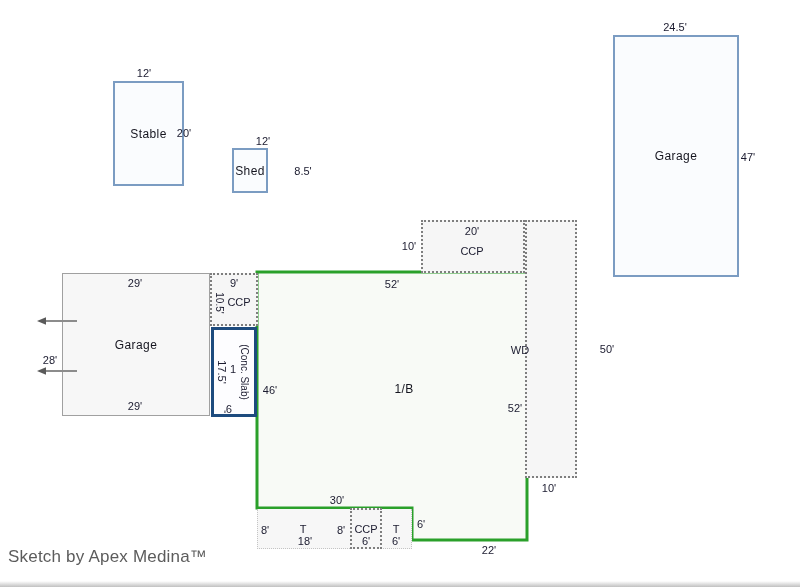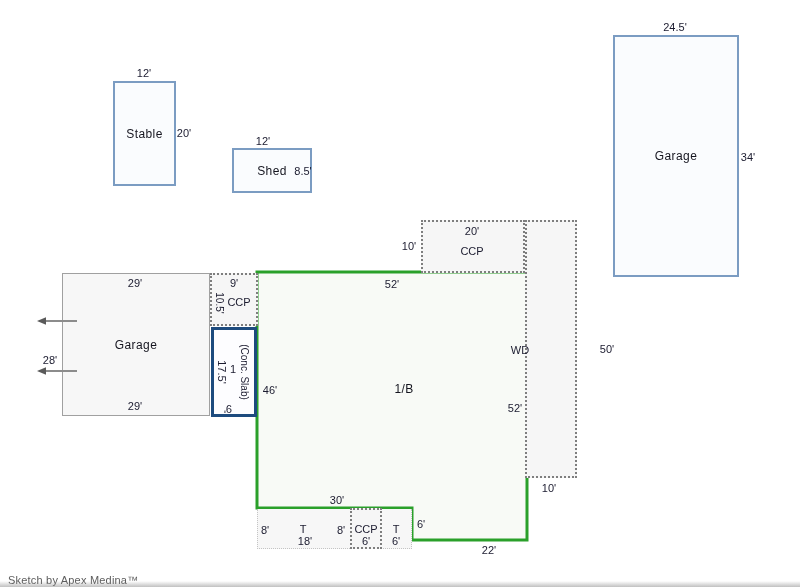--- a/index.html
+++ b/index.html
@@ -12,46 +12,46 @@
   .gray-box{border:1px solid #a0a0a0;background:#f7f7f7;}
   .dash-box{border:2px dotted #7e7e7e;background:#f6f6f6;}
   .lightdash-box{border:1px dotted #c4c4c4;border-top:none;background:#f7f7f7;}
   .navy-box{border:3px solid #1d4b7e;background:#fdfdff;}
   .lbl{position:absolute;transform:translate(-50%,-50%);font-size:11px;white-space:nowrap;line-height:1;}
   .name{font-size:12px;letter-spacing:.4px;color:#15151f;}
   .vtext{writing-mode:vertical-rl;transform:translate(-50%,-50%);font-size:10px;}
   .flip{transform:translate(-50%,-50%) rotate(180deg);}
   .center-name{position:absolute;left:50%;top:50%;transform:translate(-50%,-50%);font-size:12px;letter-spacing:.4px;color:#15151f;white-space:nowrap;}
   svg{position:absolute;display:block;}
-  .footer{position:absolute;left:8px;top:574px;font-size:11px;color:#5c5c5c;letter-spacing:.2px;}
+  .footer{position:absolute;left:8px;top:547px;font-size:17px;color:#5c5c5c;letter-spacing:.2px;}
   .bottom-fade{position:absolute;left:0;bottom:0;width:800px;height:6px;
     background:linear-gradient(to bottom, rgba(180,180,180,0), rgba(130,130,130,.5));}
 </style>
 </head>
 <body>
 
 <div class="canvas">
 
-  <div class="box blue-box" style="left:113px;top:81px;width:63px;height:105px;">
+  <div class="box blue-box" style="left:113px;top:81px;width:71px;height:105px;">
     <span class="center-name">Stable</span>
   </div>
   <span class="lbl" style="left:144px;top:73px;">12'</span>
   <span class="lbl" style="left:184px;top:133px;">20'</span>
 
-  <div class="box blue-box" style="left:232px;top:148px;width:80px;height:45px;">
+  <div class="box blue-box" style="left:232px;top:148px;width:36px;height:45px;">
     <span class="center-name">Shed</span>
   </div>
   <span class="lbl" style="left:263px;top:141px;">12'</span>
   <span class="lbl" style="left:303px;top:171px;">8.5'</span>
 
   <div class="box blue-box" style="left:613px;top:35px;width:126px;height:242px;">
     <span class="center-name">Garage</span>
   </div>
   <span class="lbl" style="left:675px;top:27px;text-align:right;">24.5'</span>
-  <span class="lbl" style="left:748px;top:157px;">34'</span>
+  <span class="lbl" style="left:748px;top:157px;">47'</span>
 
   <div class="box gray-box" style="left:62px;top:273px;width:148px;height:143px;">
     <span class="center-name">Garage</span>
   </div>
   <span class="lbl" style="left:135px;top:283px;">29'</span>
   <span class="lbl" style="left:135px;top:406px;">29'</span>
   <span class="lbl" style="left:50px;top:360px;">28'</span>
 
   <svg style="left:37px;top:315px;" width="42" height="12">
     <line x1="8" y1="6" x2="40" y2="6" stroke="#8c8c8c" stroke-width="2"></line>

